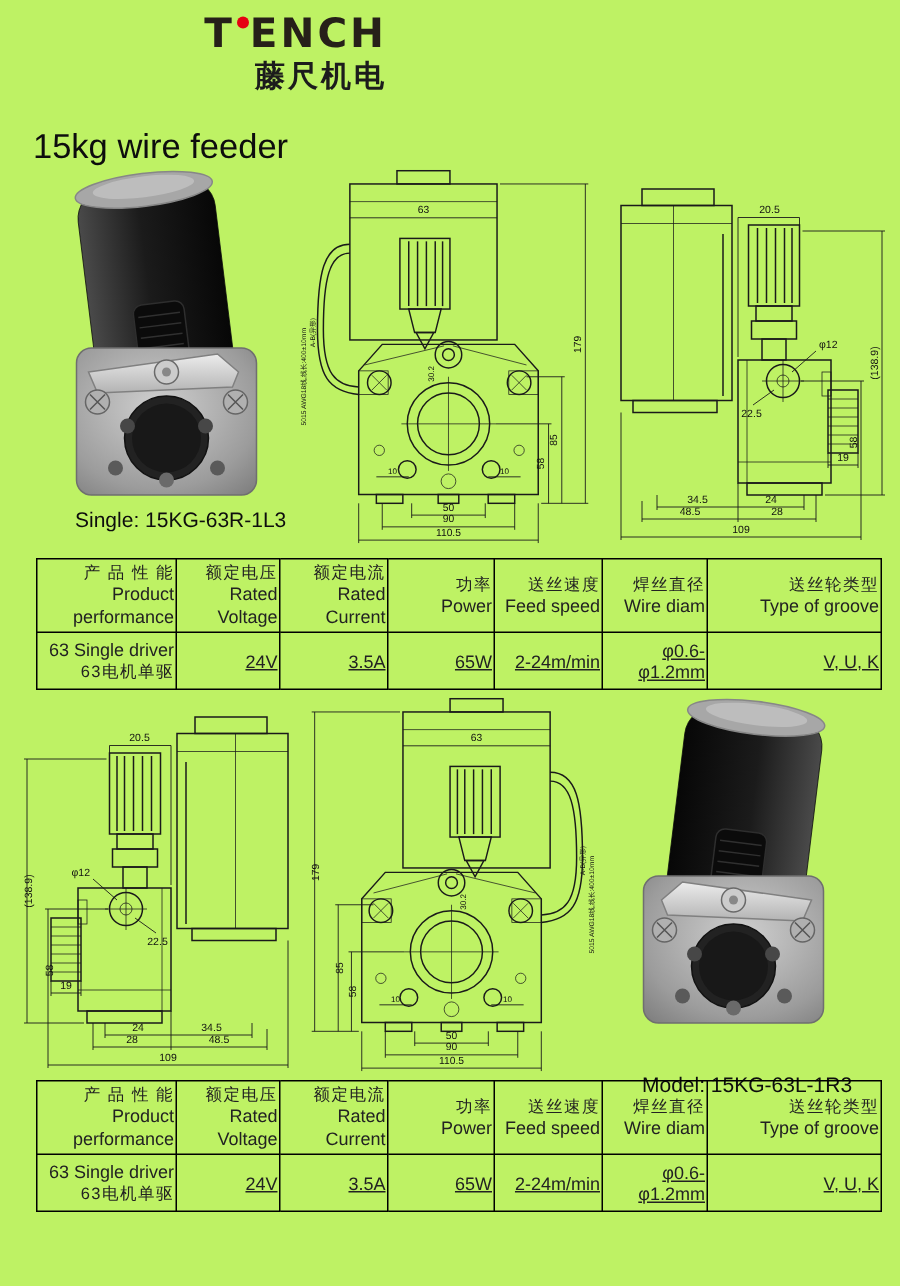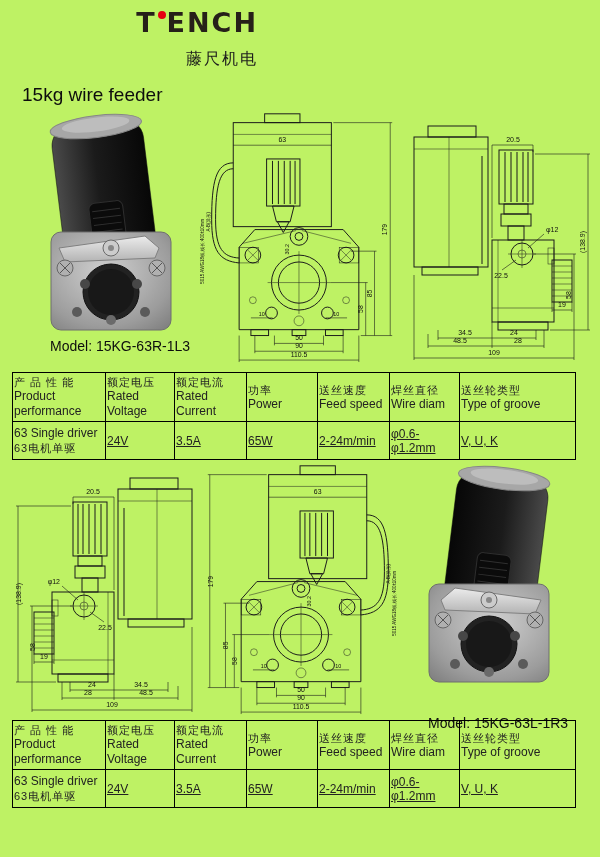--- a/index.html
+++ b/index.html
@@ -5,40 +5,40 @@
   html,body{margin:0;padding:0;background:#e9e9e9;}
   #page{position:relative;width:600px;height:857px;background:#bef264;margin:0 auto;
         font-family:"Liberation Sans",sans-serif;color:#111;overflow:hidden;}
 
   
   #logo{position:absolute;left:118px;top:10px;width:140px;text-align:right;}
   #logo .word{font-weight:900;font-size:27px;letter-spacing:2px;color:#262019;
               font-family:"DejaVu Sans",sans-serif;line-height:26px;white-space:nowrap;}
   #logo .dot{display:inline-block;width:8px;height:8px;border-radius:50%;background:#e60012;
              vertical-align:top;margin:1px 1px 0 1px;}
-  #logo .zh{font-size:16px;font-weight:normal;color:#1c1c1c;letter-spacing:2px;margin-top:13px;}
+  #logo .zh{font-size:20px;font-weight:bold;color:#1c1c1c;letter-spacing:2px;margin-top:1px;}
 
   
-  .page-title{position:absolute;left:22px;top:84px;font-size:19px;color:#0d0d0d;}
+  .page-title{position:absolute;left:22px;top:84px;font-size:23px;color:#0d0d0d;}
   .model-label{position:absolute;font-size:14px;color:#0d0d0d;}
   #model-top{left:50px;top:338px;}
   #model-bottom{left:428px;top:715px;}
 
   
   .drw{position:absolute;}
   .geo{stroke:#1a1a1a;fill:none;stroke-width:1;}
   .thin{stroke-width:0.5;}
   .dimline{stroke:#1a1a1a;stroke-width:0.6;fill:none;}
   text.dim{font-family:"Liberation Sans",sans-serif;font-size:7px;fill:#111;stroke:none;}
   text.dimsm{font-family:"Liberation Sans",sans-serif;font-size:5.5px;fill:#111;stroke:none;}
   text.note{font-family:"Liberation Sans",sans-serif;font-size:4.6px;fill:#111;stroke:none;}
 
   
-  .spec{position:absolute;left:12px;width:563px;border-collapse:collapse;table-layout:fixed;
-        text-align:left;}
+  .spec{position:absolute;left:24px;width:563px;border-collapse:collapse;table-layout:fixed;
+        text-align:right;}
   #table-top{top:372px;}
   #table-bottom{top:720px;}
   .spec td{border:1.6px solid #000;padding:2px 1px;height:33px;vertical-align:middle;}
   .spec .zh{font-size:11px;letter-spacing:1px;line-height:14px;color:#222;}
   .spec .en{font-size:12px;line-height:15px;color:#222;}
   .spec .val{font-size:12px;color:#222;text-decoration:underline;}
 </style>
 </head>
 <body>
 
@@ -214,21 +214,21 @@
     <div class="word"><span>T</span><span class="dot"></span><span>ENCH</span></div>
     <div class="zh">藤尺机电</div>
   </div>
 
   <div class="page-title">15kg wire feeder</div>
 
   <svg class="drw" style="left:25px;top:106px" width="160" height="230" viewBox="0 0 160 230">
     <use href="#photo-geo"></use>
   </svg>
 
-  <div class="model-label" id="model-top">Model: 15KG-63R-1L3</div>
+  <div class="model-label" id="model-top">Single: 15KG-63R-1L3</div>
 
   <svg class="drw" style="left:192px;top:104px" width="212" height="260" viewBox="0 0 212 265">
     <use href="#fv-geo"></use>
     <text class="dim" x="90" y="39" text-anchor="middle">63</text>
     <text class="dim" transform="rotate(-90 197 128)" x="197" y="128" text-anchor="middle">179</text>
     <text class="dim" transform="rotate(-90 181 193)" x="181" y="193" text-anchor="middle">85</text>
     <text class="dim" transform="rotate(-90 172 209)" x="172" y="209" text-anchor="middle">58</text>
     <text class="dimsm" x="69" y="216" text-anchor="middle">10</text>
     <text class="dimsm" x="145" y="216" text-anchor="middle">10</text>
     <text class="dim" x="107" y="241" text-anchor="middle">50</text>

